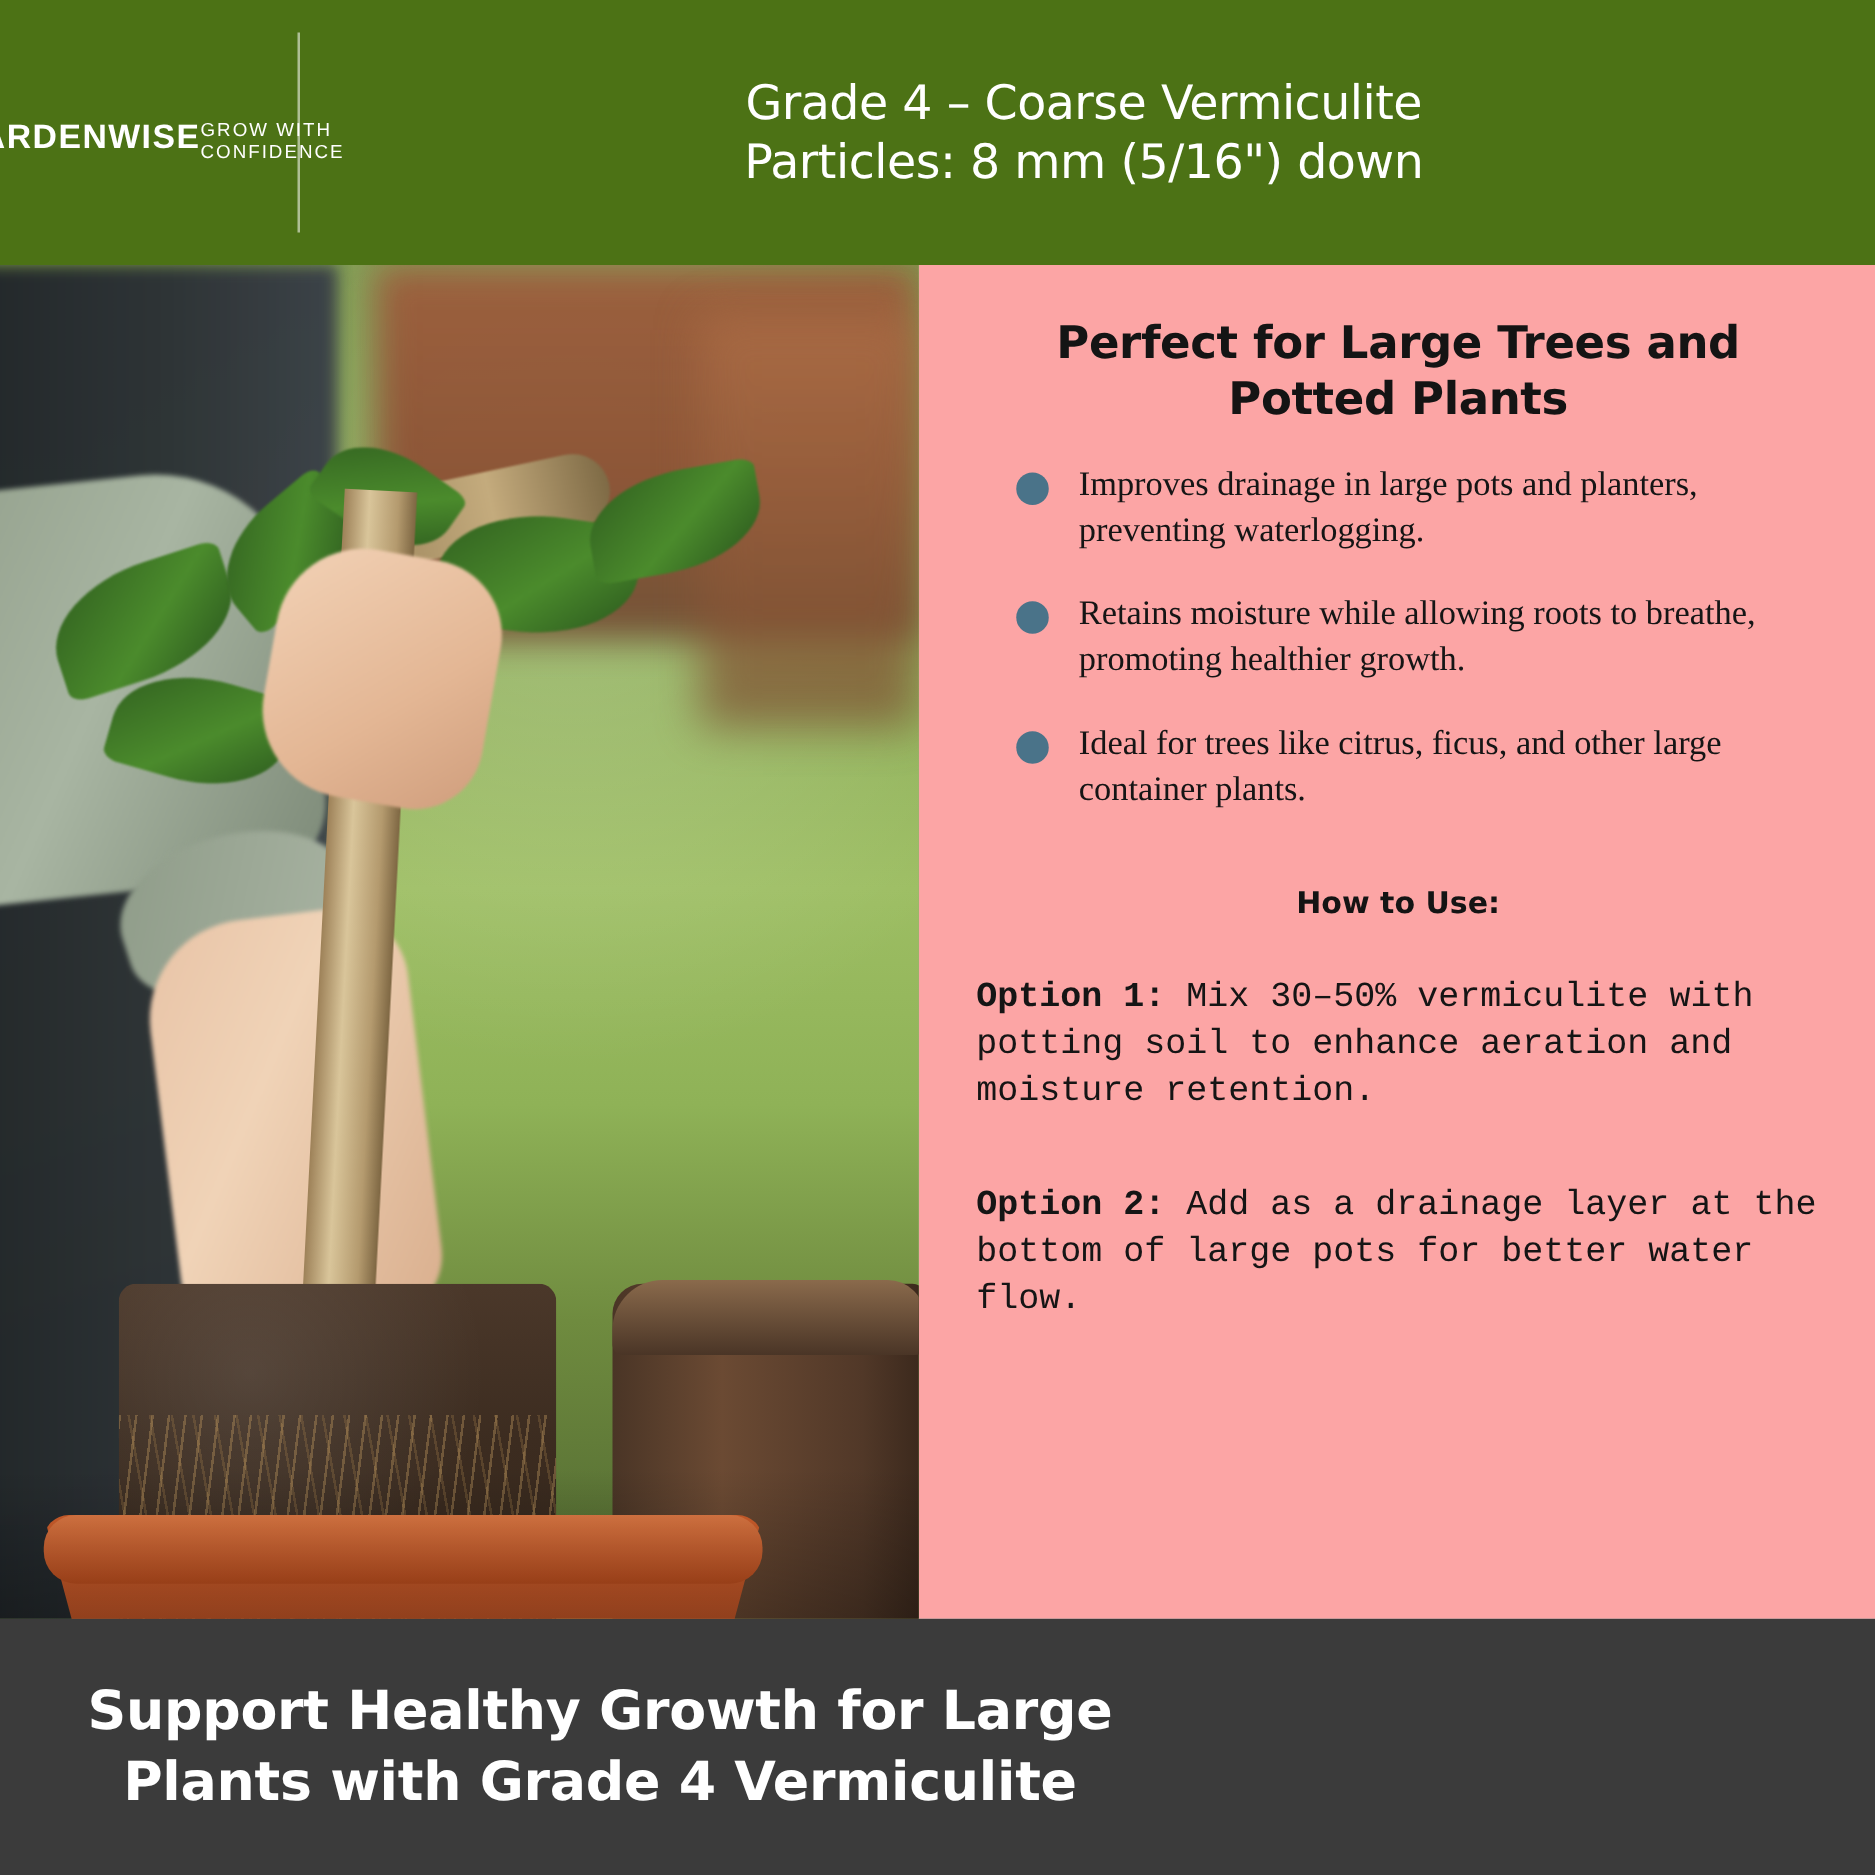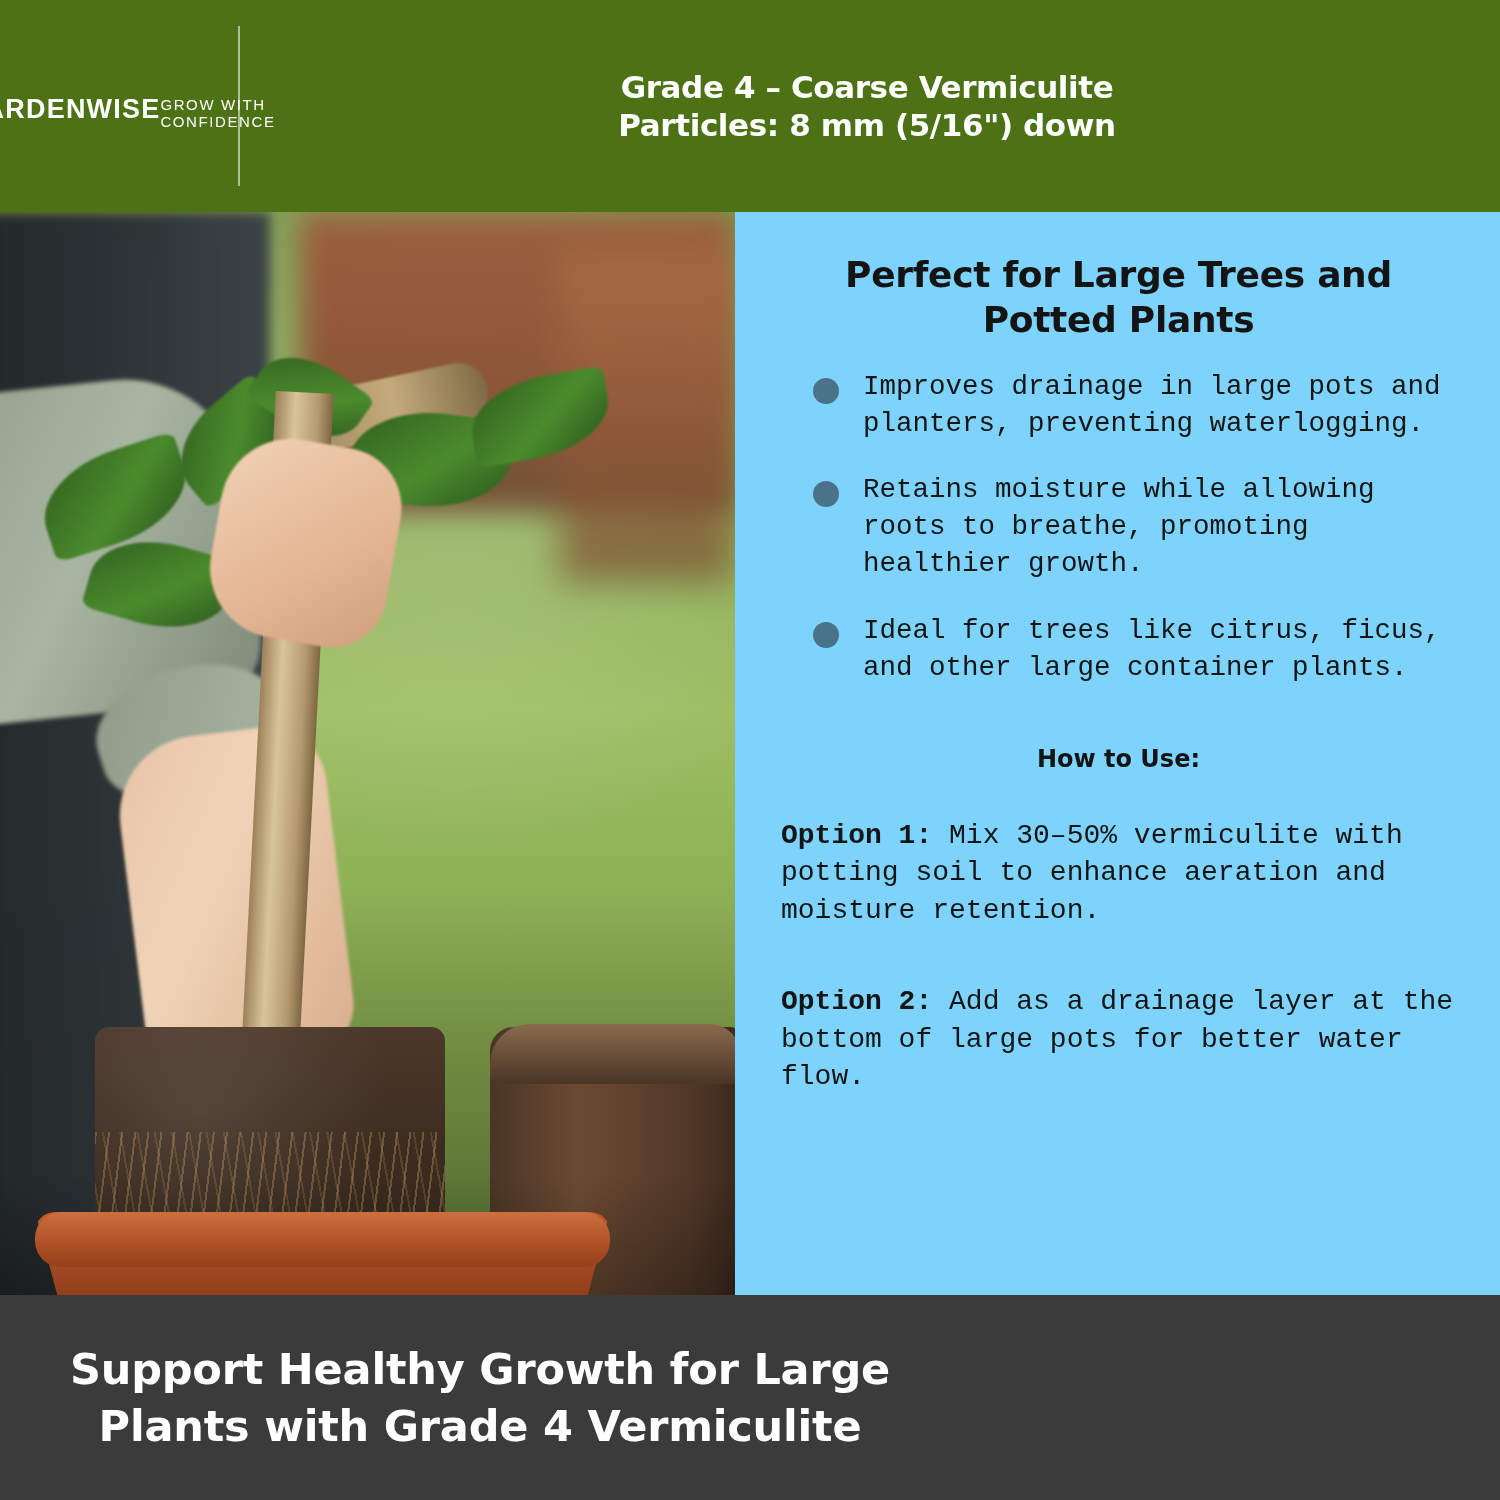--- a/index.html
+++ b/index.html
@@ -69,22 +69,22 @@
     background: rgba(255,255,255,0.55);
   }
   .header-text {
     flex: 1;
     text-align: center;
     padding: 0 28px 0 24px;
     color: #ffffff;
   }
   .header-line {
     font-family: "DejaVu Sans", sans-serif;
-    font-weight: bold;
-    font-size: 31px;
+    font-weight: normal;
+    font-size: 38px;
     line-height: 1.24;
     letter-spacing: -0.4px;
   }
 
   
   .body-row {
     display: flex;
     flex: 1;
     min-height: 0;
   }
@@ -232,21 +232,21 @@
     border-radius: 40px 30px 8px 8px;
   }
   .ph-shadow {
     position: absolute; left: 0; bottom: 0; width: 735px; height: 120px;
     background: linear-gradient(180deg, rgba(0,0,0,0) 0%, rgba(0,0,0,0.28) 100%);
   }
 
   
   .content {
     flex: 1;
-    background: #7dd3fc;
+    background: #fca5a5;
     padding: 40px 44px 10px 46px;
     box-sizing: border-box;
     display: flex;
     flex-direction: column;
   }
   .sec-title {
     font-family: "DejaVu Sans", sans-serif;
     font-weight: bold;
     font-size: 36px;
     line-height: 1.26;
@@ -267,21 +267,21 @@
   }
   .dot {
     width: 26px;
     height: 26px;
     border-radius: 50%;
     background: #4a7389;
     flex: none;
     margin: 9px 24px 0 28px;
   }
   .bullet-text {
-    font-family: Liberation Mono, monospace;
+    font-family: Liberation Serif, serif;
     font-size: 27.5px;
     line-height: 1.34;
     color: #151515;
   }
   .how-title {
     font-family: "DejaVu Sans", sans-serif;
     font-weight: bold;
     font-size: 24px;
     color: #141414;
     text-align: center;

